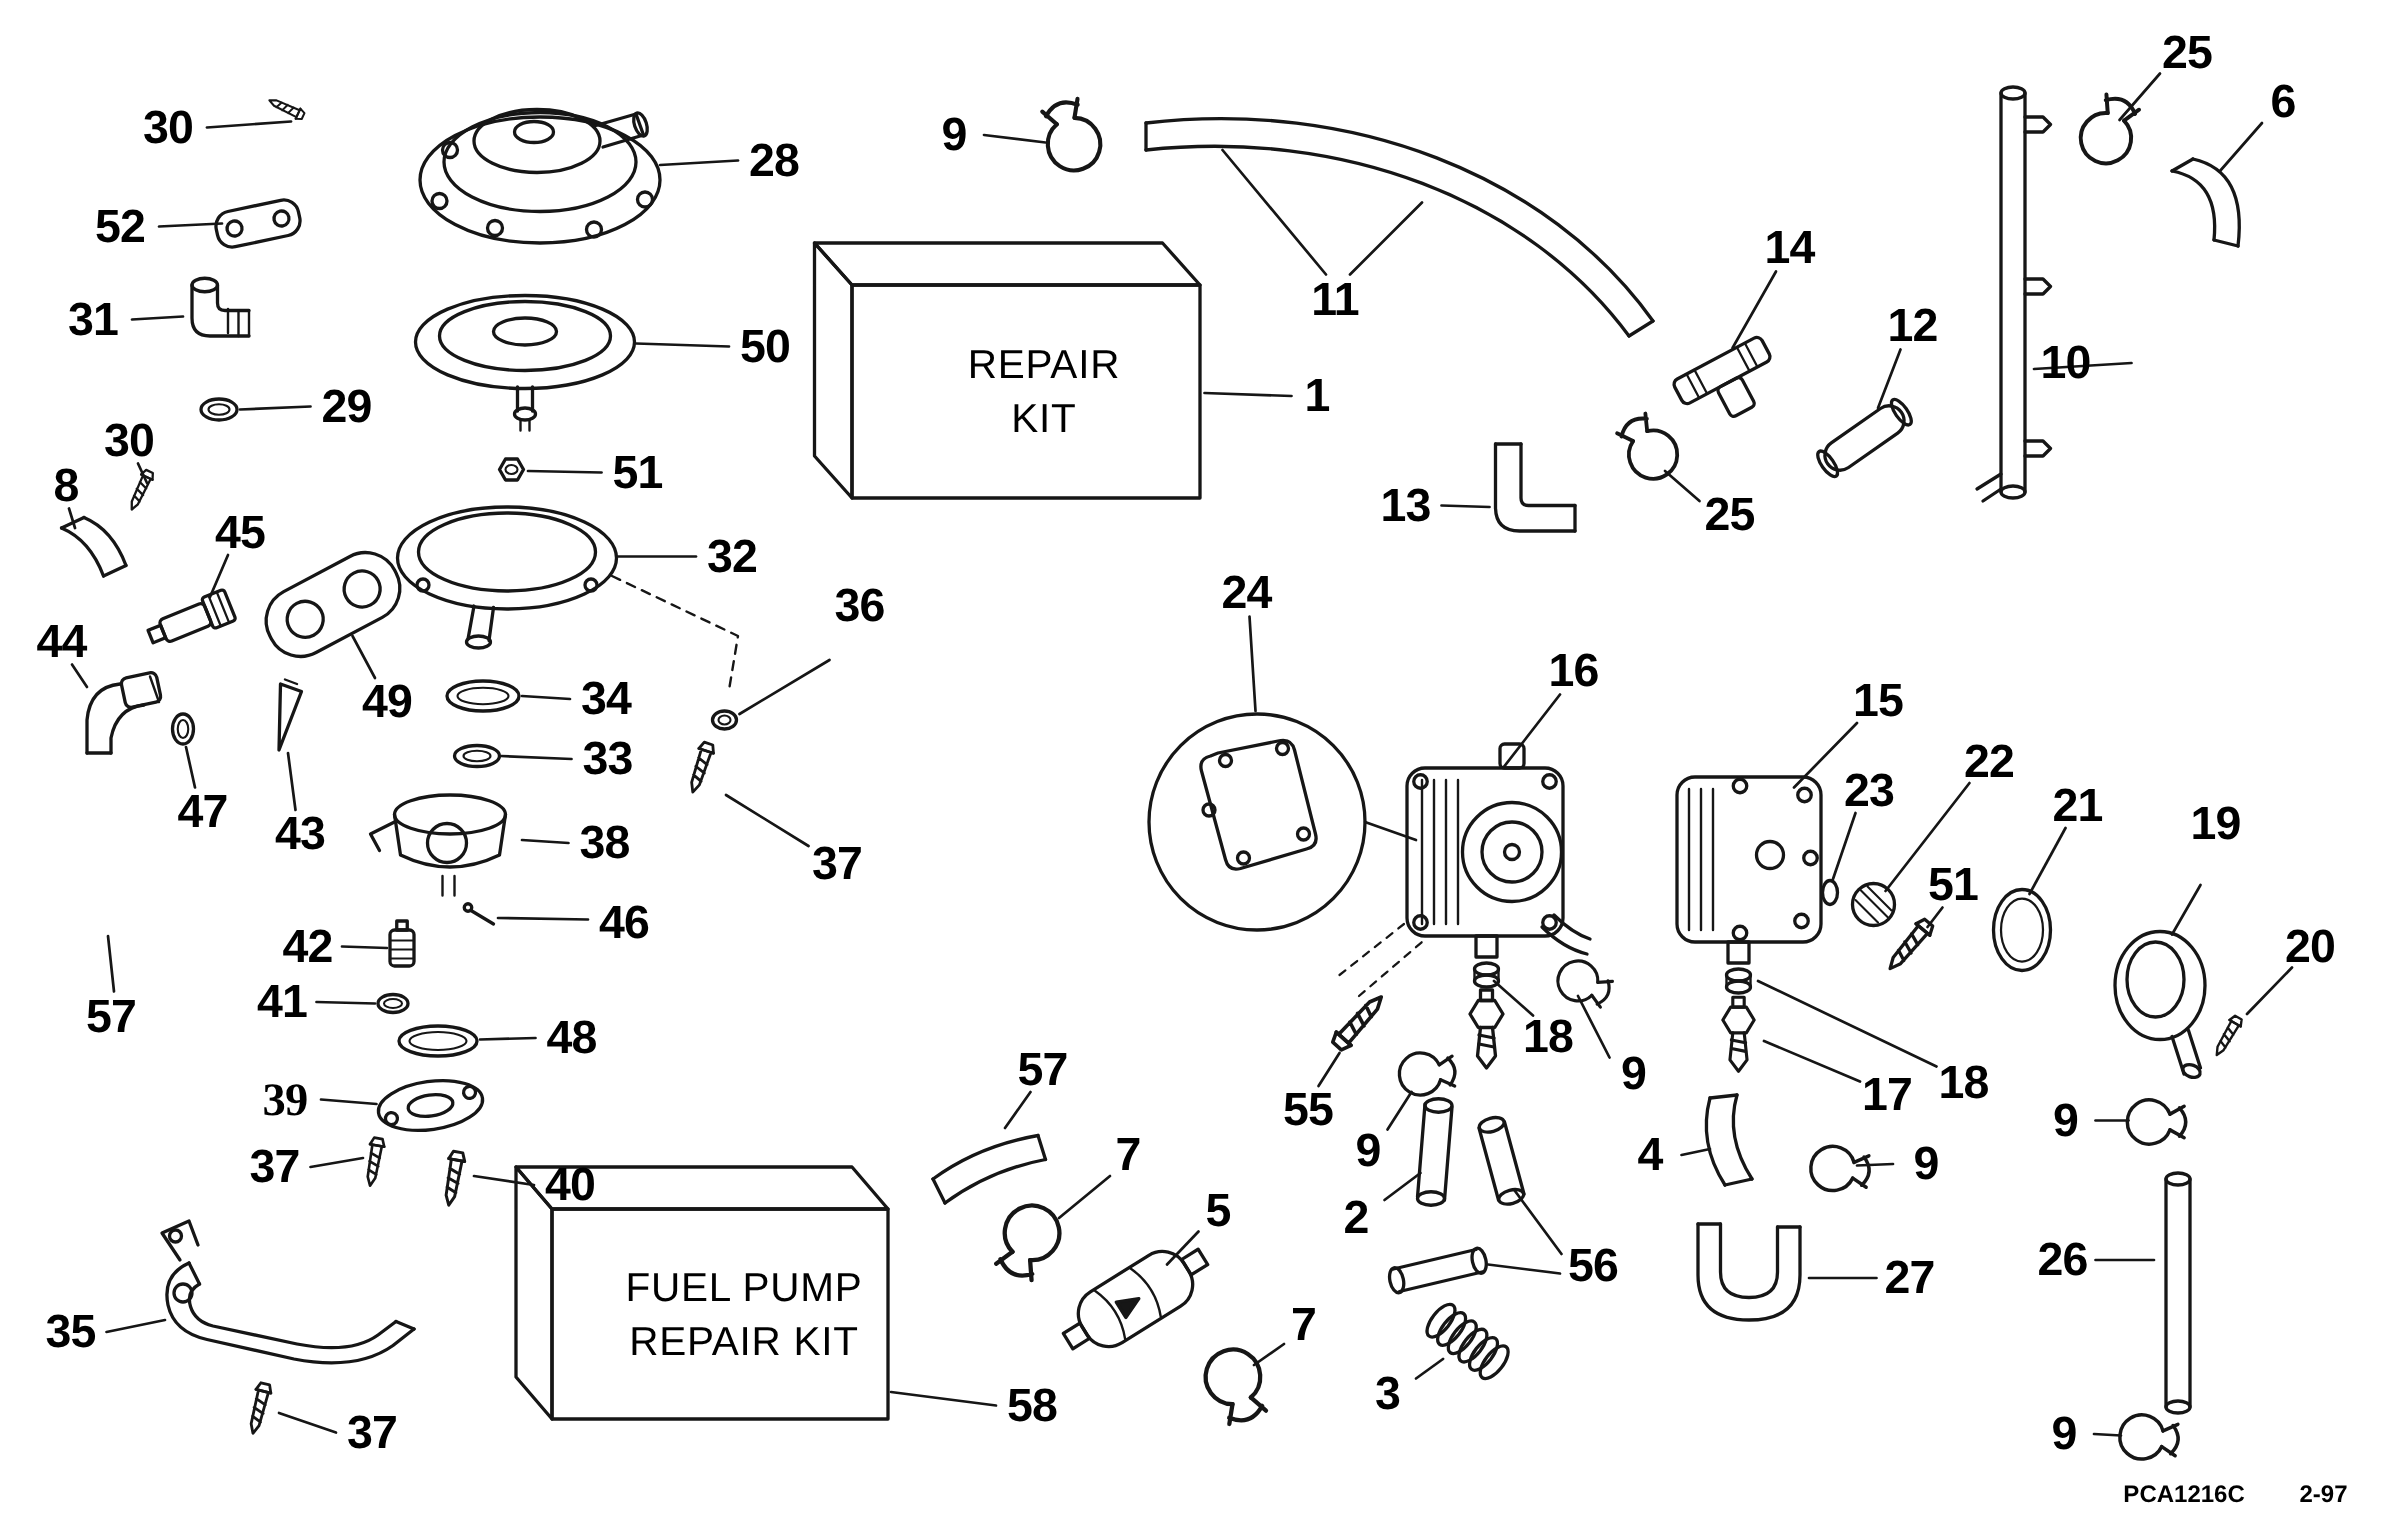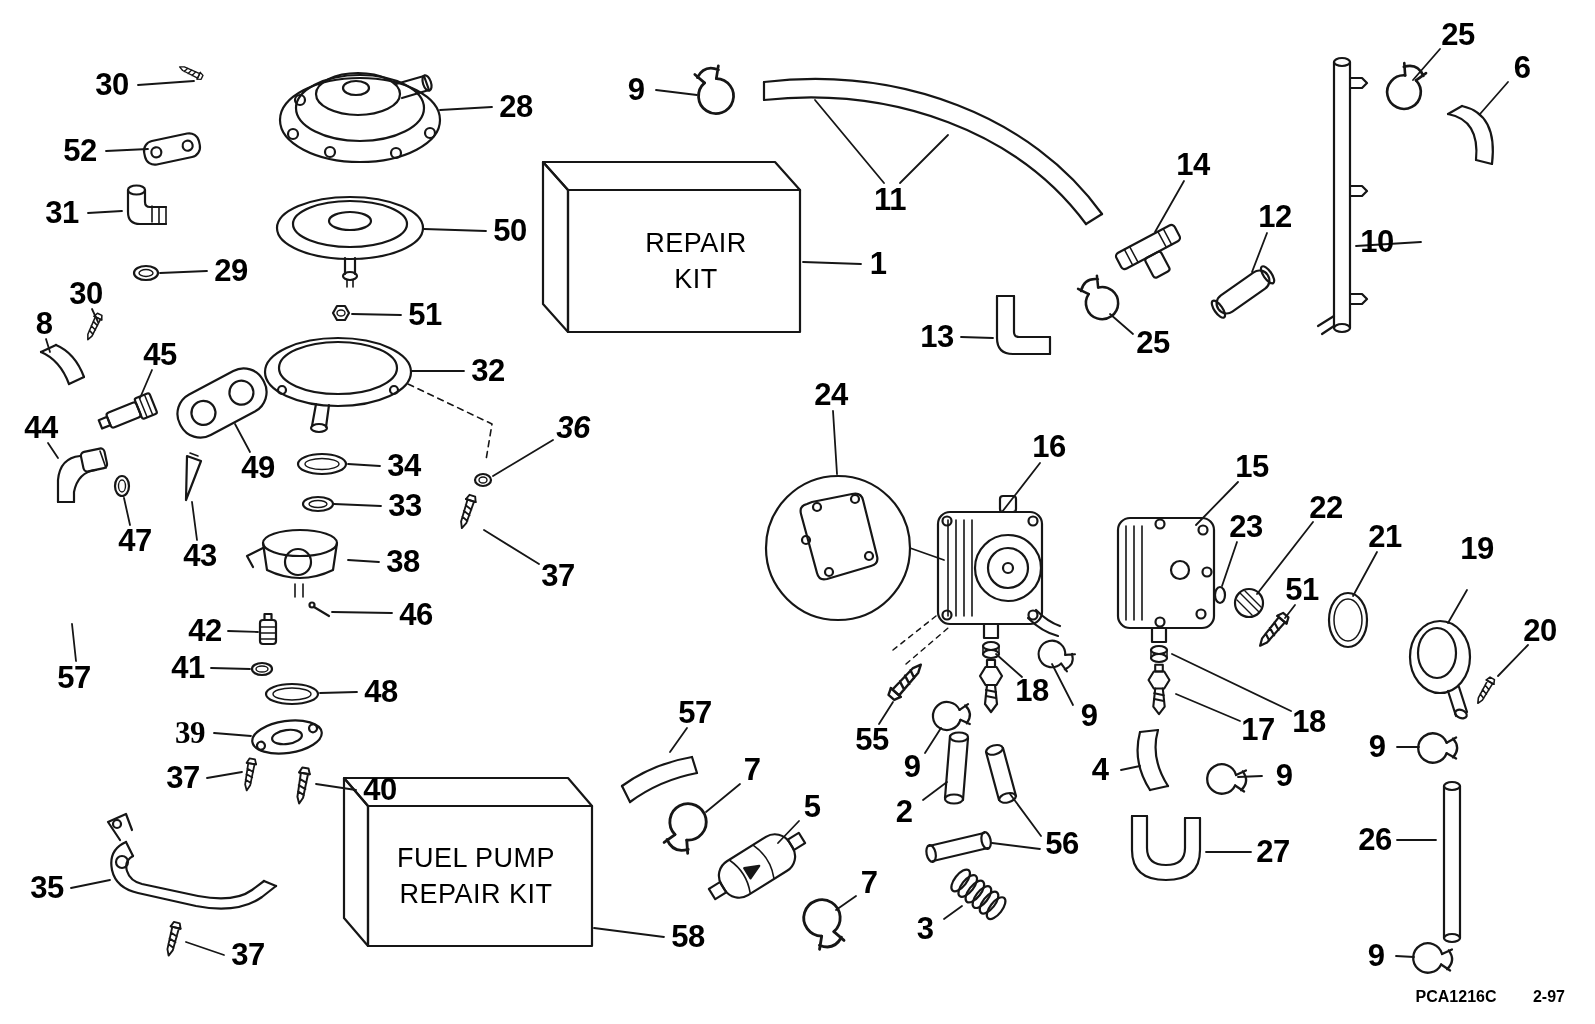--- a/index.html
+++ b/index.html
@@ -534,21 +534,21 @@
       <div class="callout" style="left: 510px; top: 231px;">50</div>
       <div class="callout" style="left: 231px; top: 271px;">29</div>
       <div class="callout" style="left: 86px; top: 294px;">30</div>
       <div class="callout" style="left: 44px; top: 324px;">8</div>
       <div class="callout" style="left: 160px; top: 355px;">45</div>
       <div class="callout" style="left: 425px; top: 315px;">51</div>
       <div class="callout" style="left: 488px; top: 371px;">32</div>
       <div class="callout" style="left: 41px; top: 428px;">44</div>
       <div class="callout" style="left: 258px; top: 468px;">49</div>
       <div class="callout" style="left: 404px; top: 466px;">34</div>
-      <div class="callout" style="left: 573px; top: 428px; font-style: italic;">36</div>
+      <div class="callout" style="left: 573px; top: 404px;">36</div>
       <div class="callout" style="left: 405px; top: 506px;">33</div>
       <div class="callout" style="left: 135px; top: 541px;">47</div>
       <div class="callout" style="left: 200px; top: 556px;">43</div>
       <div class="callout" style="left: 403px; top: 562px;">38</div>
       <div class="callout" style="left: 558px; top: 576px;">37</div>
       <div class="callout" style="left: 416px; top: 615px;">46</div>
       <div class="callout" style="left: 205px; top: 631px; text-align: center;">42</div>
       <div class="callout" style="left: 188px; top: 668px;">41</div>
       <div class="callout" style="left: 381px; top: 692px;">48</div>
       <div class="callout" style="left: 74px; top: 678px;">57</div>
@@ -593,21 +593,21 @@
       <div class="callout" style="left: 1377px; top: 747px;">9</div>
       <div class="callout" style="left: 1273px; top: 852px;">27</div>
       <div class="callout" style="left: 1375px; top: 840px;">26</div>
       <div class="callout" style="left: 869px; top: 883px;">7</div>
       <div class="callout" style="left: 925px; top: 929px;">3</div>
       <div class="callout" style="left: 1376px; top: 956px;">9</div>
     </div>
 
   <div class="kit-label" style="left:568px; top:190px; width:232px; height:142px;">REPAIR
 KIT</div>
-  <div class="kit-label" style="left:368px; top:806px; width:192px; height:140px;">FUEL PUMP
+  <div class="kit-label" style="left:388px; top:806px; width:192px; height:140px;">FUEL PUMP
 REPAIR KIT</div>
 
   <div id="footer">
     <span>PCA1216C</span>
     <span>2-97</span>
   </div>
 
 </div>
 
 </body></html>

